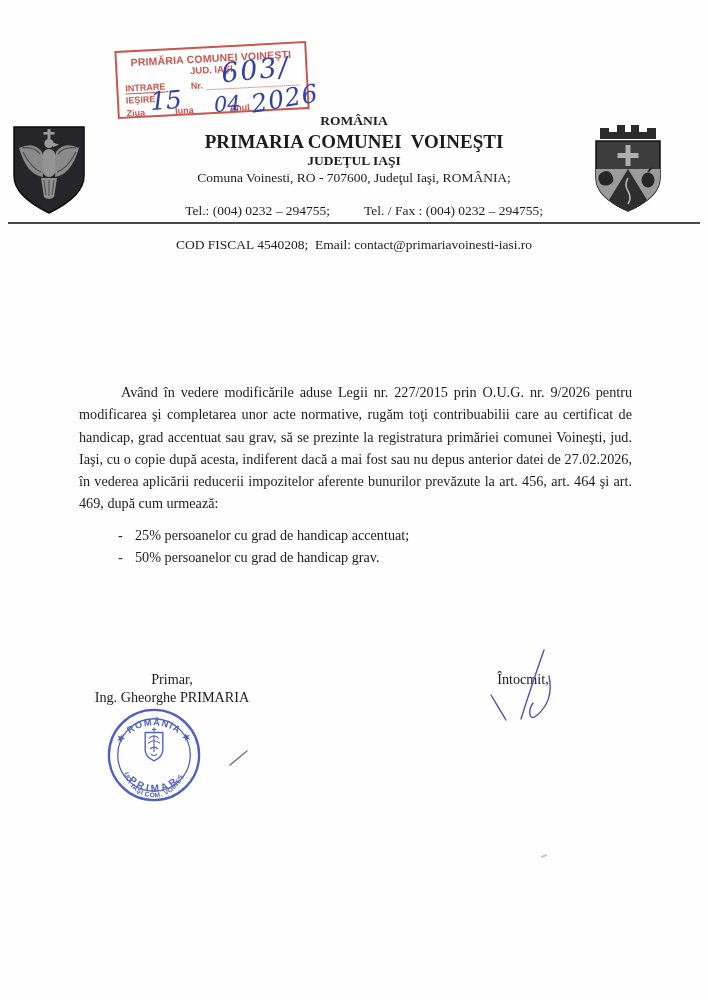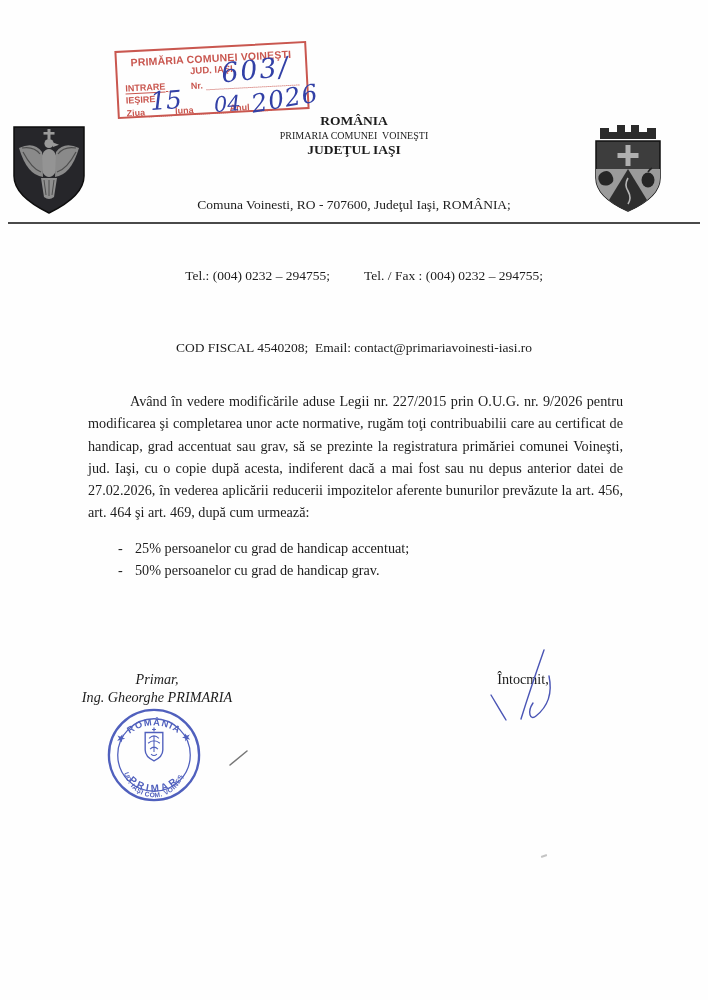--- a/index.html
+++ b/index.html
@@ -27,40 +27,40 @@
     position:absolute;color:#3240a6;font-family:"DejaVu Serif",serif;
     font-style:italic;font-weight:500;line-height:1;
   }
   .hand-nr{left:221px;top:56px;font-size:27px;transform:rotate(-6deg);letter-spacing:2px;}
   .hand-day{left:150px;top:88px;font-size:25px;transform:rotate(-4deg);}
   .hand-month{left:214px;top:94px;font-size:21px;transform:rotate(-4deg);}
   .hand-year{left:251px;top:86px;font-size:25px;transform:rotate(-10deg);letter-spacing:1px;}
   
   .header{position:absolute;left:0;top:113px;width:708px;text-align:center;line-height:1.24;}
   .h-country{font-weight:bold;font-size:13.5px;}
-  .h-inst{font-weight:normal;font-size:10px;white-space:pre-wrap;}
+  .h-inst{font-weight:bold;font-size:19px;white-space:pre-wrap;}
   .h-county{font-weight:bold;font-size:13.5px;}
-  .h-addr,.h-tel,.h-fiscal{font-size:13.5px;white-space:pre-wrap;margin-top:38px;}
+  .h-addr,.h-tel,.h-fiscal{font-size:13.5px;white-space:pre-wrap;}
   .h-tel .gap{display:inline-block;width:34px;}
   .emblem-left{position:absolute;left:10px;top:124px;}
   .emblem-right{position:absolute;left:588px;top:120px;}
   .divider{position:absolute;left:8px;right:8px;top:222px;height:2px;background:#4a4a4a;}
   
   .doc-title{
     position:absolute;left:0;top:297px;width:708px;text-align:center;
     font-weight:bold;font-size:15.5px;letter-spacing:.6px;
   }
   .body-block{position:absolute;left:75px;top:377px;width:561px;font-size:14.2px;line-height:22.3px;}
-  .para{text-align:justify;text-indent:42px;margin:13px;}
+  .para{text-align:justify;text-indent:42px;margin:4px;}
   .bullets{margin-top:9px;}
   .bullet-row{display:flex;}
   .bullet-dash{width:17px;margin-left:43px;flex:none;}
   
   .sig{position:absolute;text-align:center;font-size:14.2px;line-height:18px;}
-  .sig-left{left:47px;top:670px;width:220px;font-style:italic;}
+  .sig-left{left:62px;top:670px;width:220px;}
   .sig-right{left:410px;top:670px;width:226px;}
   
   .round-stamp{position:absolute;left:105px;top:706px;opacity:.92;}
   .sig-ink{position:absolute;left:480px;top:600px;}
   .pen-mark{position:absolute;left:228px;top:748px;}
   .speck{position:absolute;left:541px;top:855px;width:6px;height:2px;background:#c4c4c4;transform:rotate(-18deg);}
 </style>
 </head>
 <body>
 

